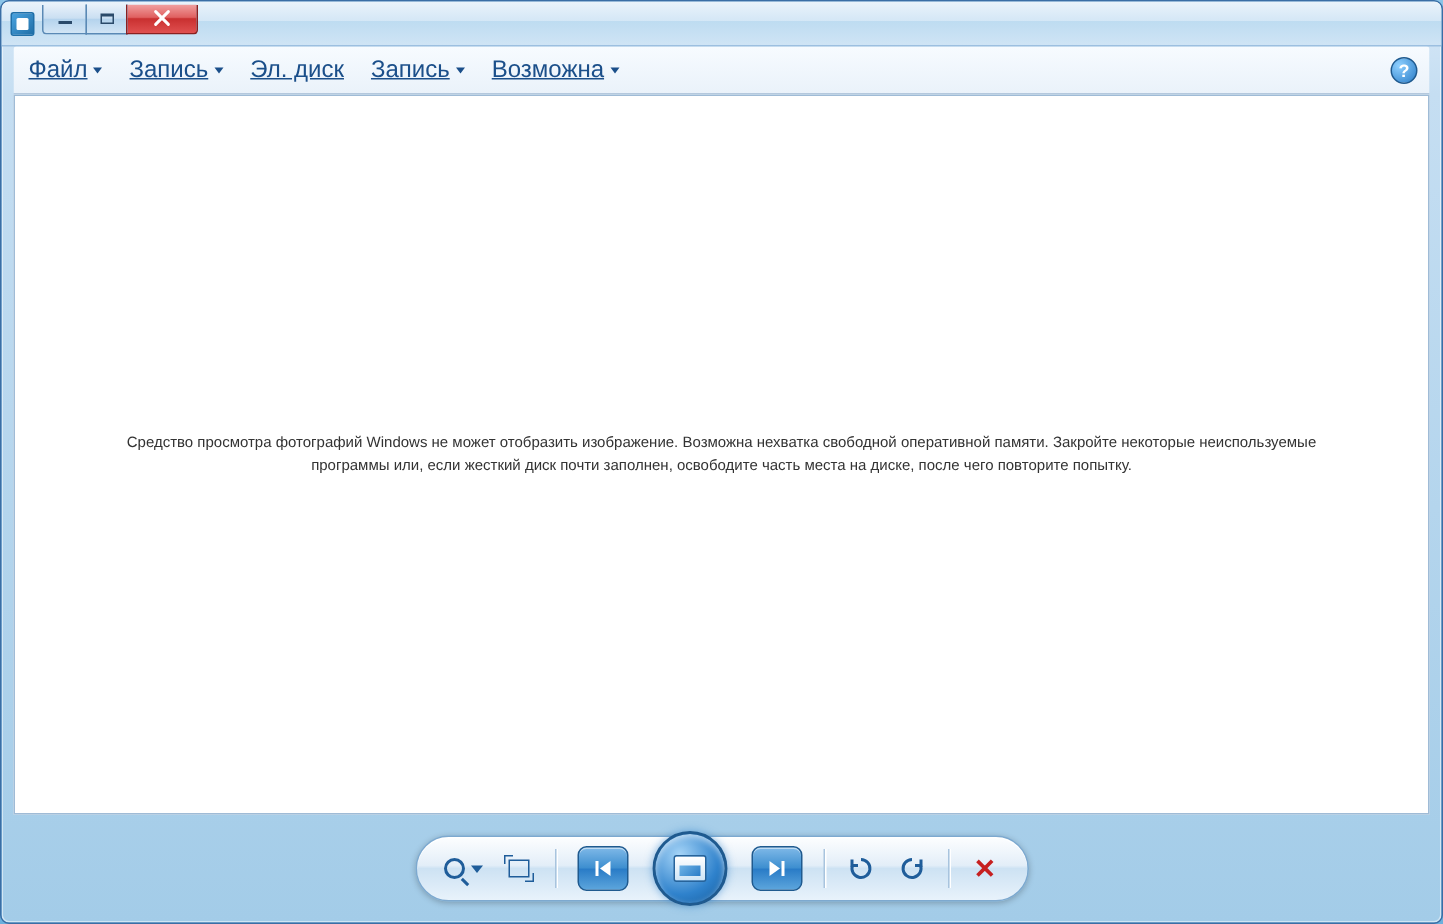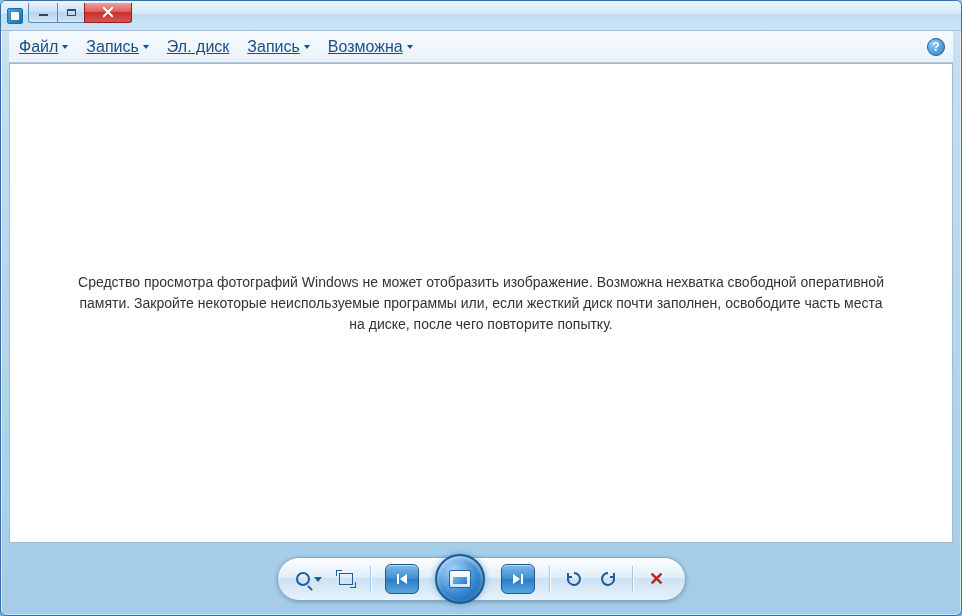--- a/index.html
+++ b/index.html
@@ -127,21 +127,21 @@
     position: absolute;
     top: 62px; left: 8px; right: 8px; bottom: 72px;
     background: #fff;
     border: 1px solid #9fbbd6;
     display: flex;
     align-items: center;
     justify-content: center;
     padding: 40px 60px;
   }
   .error-text {
-    font-size: 14px;
+    font-size: 10px;
     color: #333;
     text-align: center;
     line-height: 1.5;
   }
 
   
   .footer {
     position: absolute;
     left: 0; right: 0; bottom: 8px;
     height: 56px;

